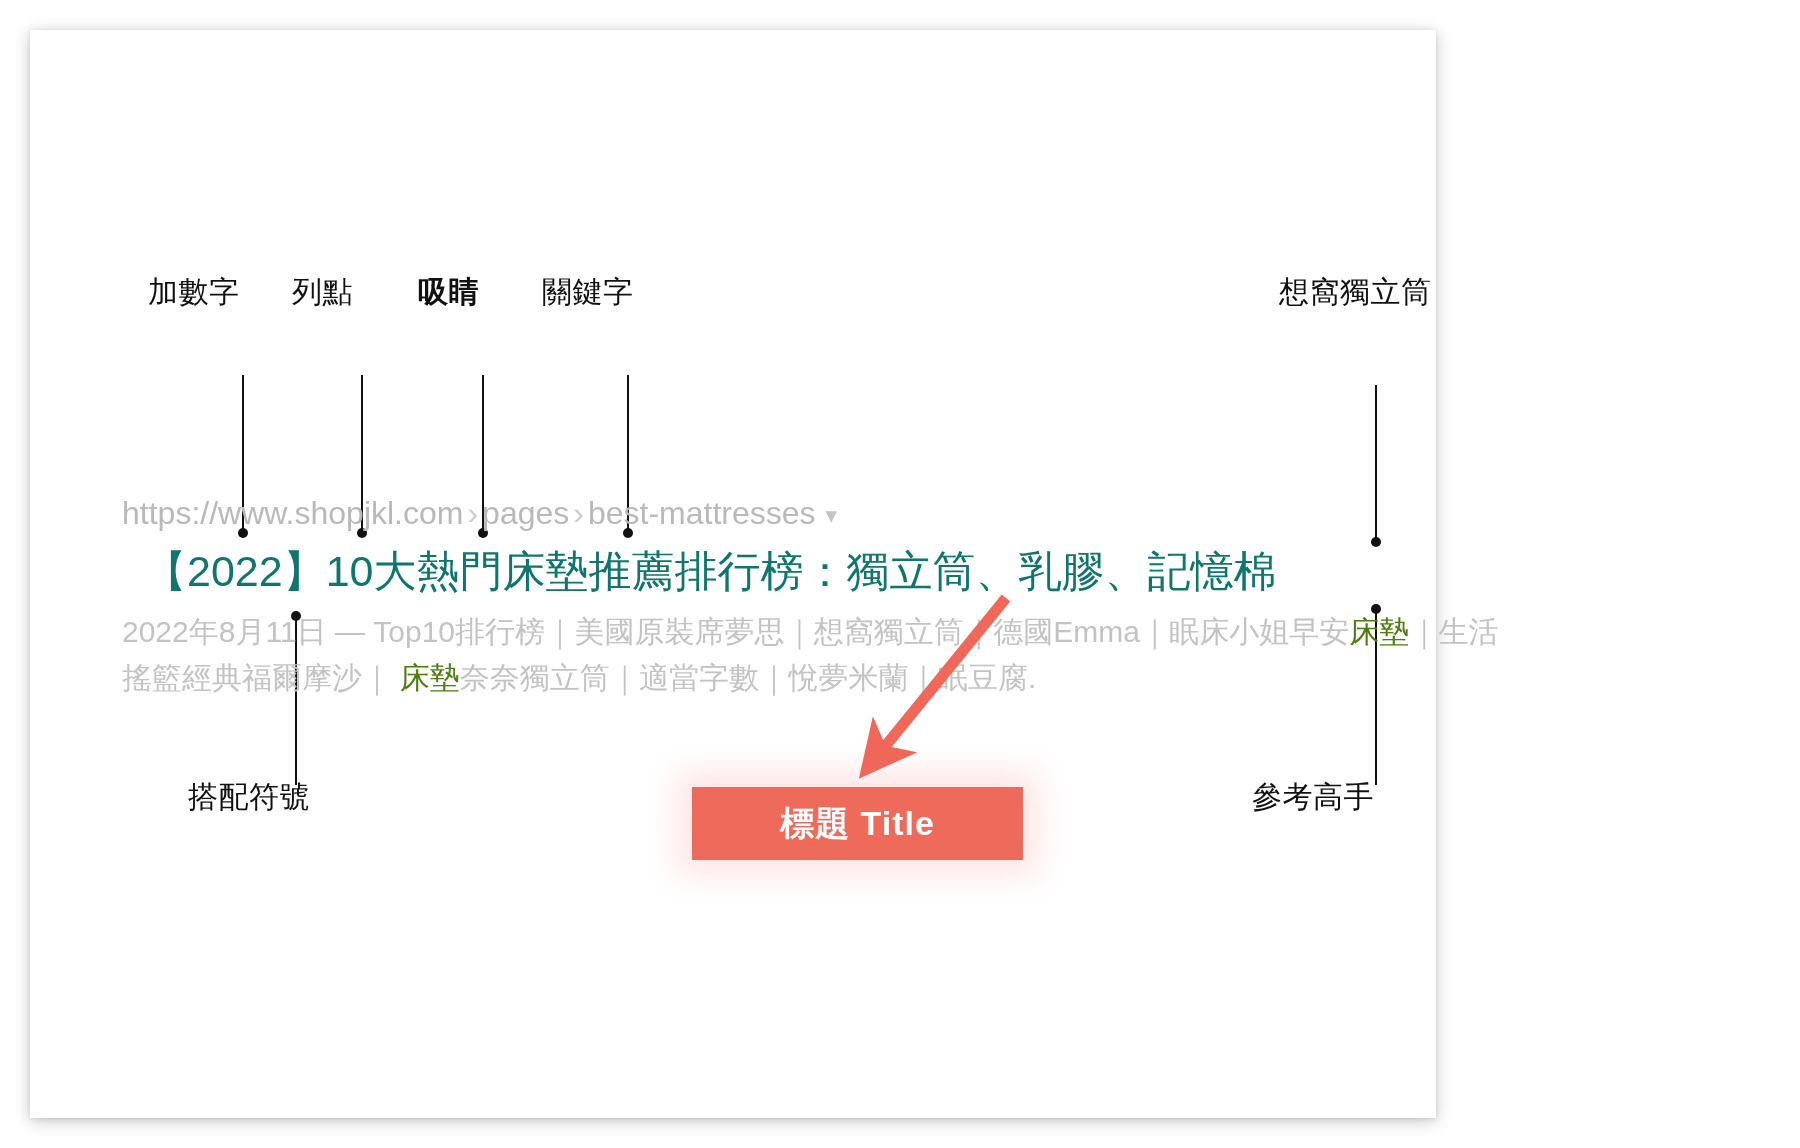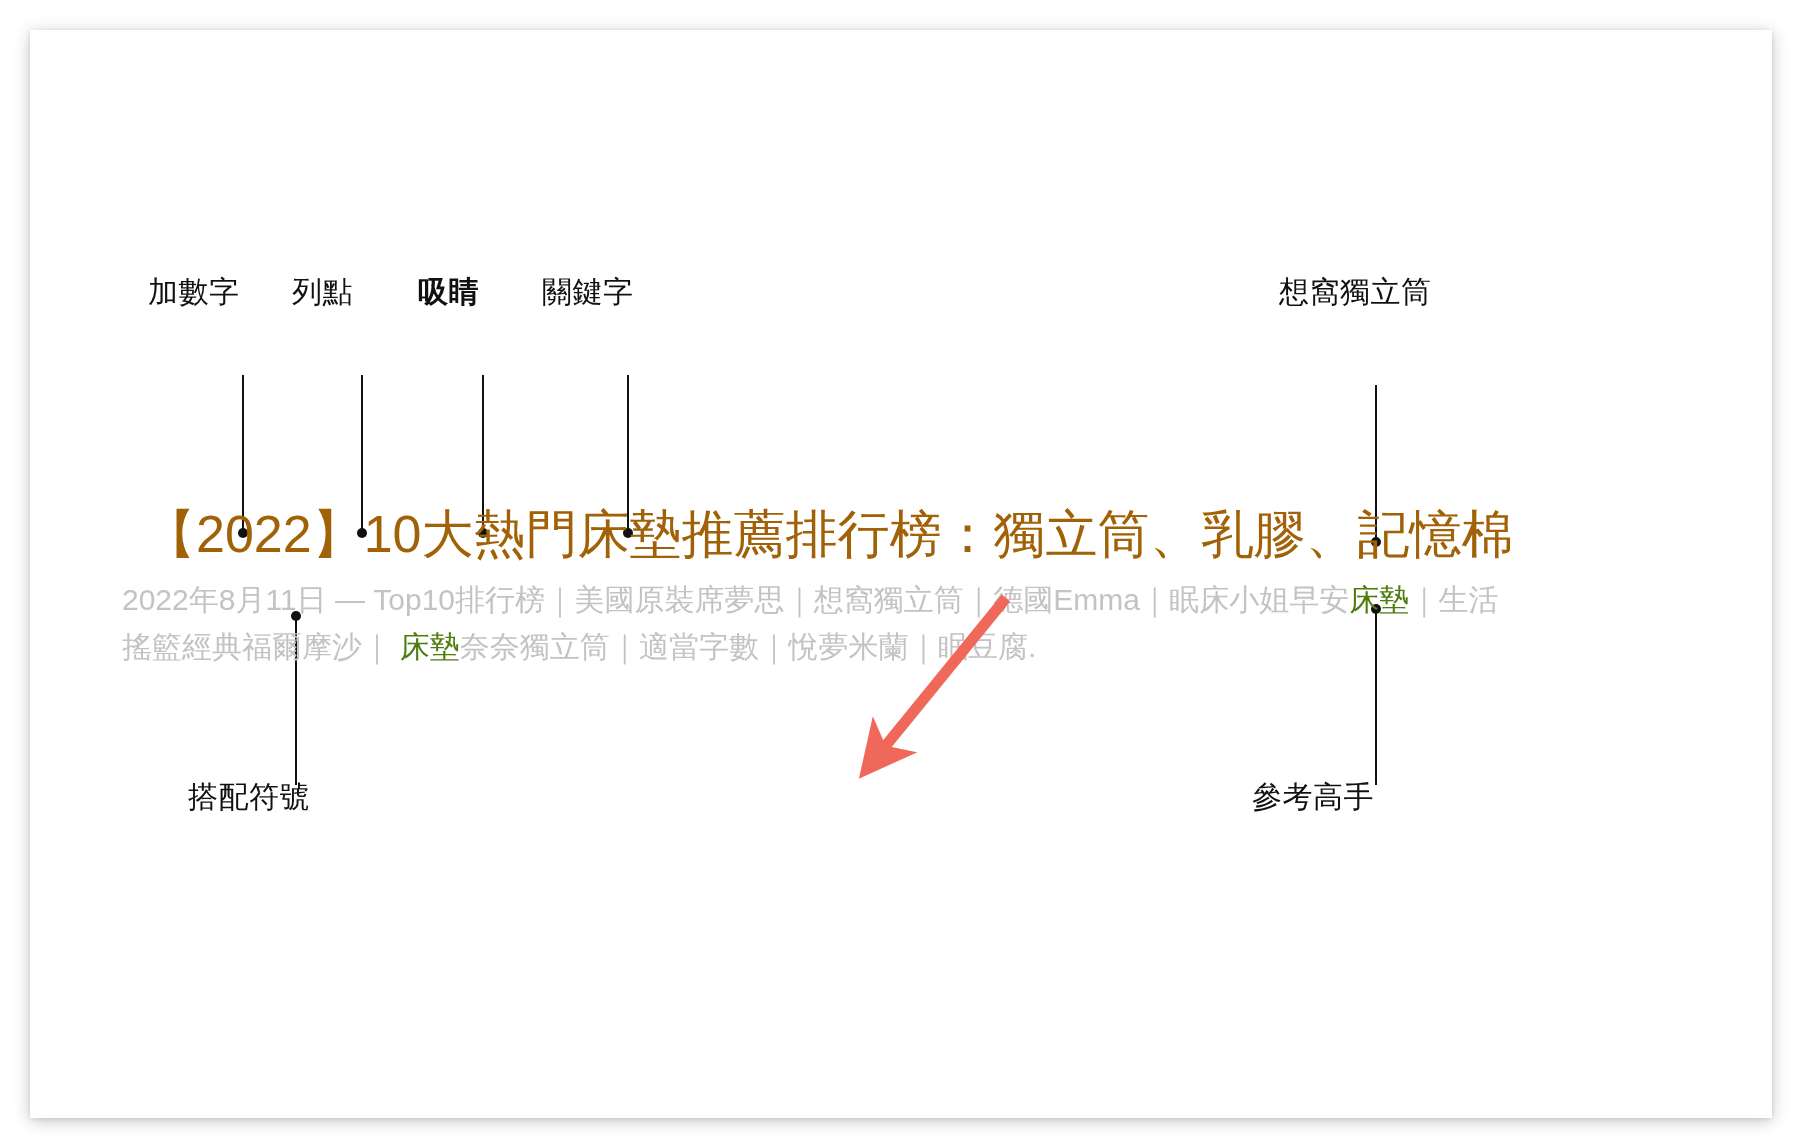--- a/index.html
+++ b/index.html
@@ -17,21 +17,21 @@
     width: 1800px;
     height: 1148px;
     background: #ffffff;
   }
 
   
   .card {
     position: absolute;
     left: 30px;
     top: 30px;
-    width: 1742px;
+    width: 1406px;
     height: 1088px;
     background: #ffffff;
     box-shadow: 0 3px 16px rgba(0,0,0,0.22), 0 1px 4px rgba(0,0,0,0.10);
   }
 
   
   .anno {
     position: absolute;
     font-size: 30px;
     line-height: 1.1;
@@ -72,23 +72,23 @@
   .serp-url .sep { color: #cdcdcd; padding: 0 4px; }
   .serp-url .caret {
     color: #c4c4c4;
     font-size: 23px;
     padding-left: 10px;
     vertical-align: middle;
   }
   .serp-title {
     margin-top: 10px;
     margin-left: 22px;
-    font-size: 52px;
+    font-size: 43px;
     line-height: 1.25;
-    color: #a16207;
+    color: #0f766e;
     white-space: nowrap;
     font-weight: 400;
     font-family: "Liberation Sans", "DejaVu Sans", sans-serif;
   }
   .serp-snippet {
     margin-top: 10px;
     font-size: 30px;
     line-height: 1.55;
     color: #c3c3c3;
     font-family: "Liberation Sans", "DejaVu Sans", sans-serif;
@@ -164,34 +164,38 @@
     <div class="dot" style="left:1341px; top:507px;"></div>
 
     <div class="dot" style="left:261px; top:581px;"></div>
     <div class="conn" style="left:265px; top:585px; height:170px;"></div>
 
     <div class="dot" style="left:1341px; top:574px;"></div>
     <div class="conn" style="left:1345px; top:578px; height:177px;"></div>
 
     <div class="serp">
 
+      <div class="serp-url">
+        <span>https://www.shopjkl.com</span><span class="sep">›</span><span>pages</span><span class="sep">›</span><span>best-mattresses</span><span class="caret">▾</span>
+      </div>
 
       <a class="serp-title" href="#" style="display:block; text-decoration:none;">【2022】10大熱門床墊推薦排行榜：獨立筒、乳膠、記憶棉</a>
 
       <div class="serp-snippet">
         <span>2022年8月11日</span>
         <span>—</span>
         <span>Top10排行榜｜美國原裝席夢思｜想窩獨立筒｜德國Emma｜眠床小姐早安</span><span class="hl">床墊</span><span>｜生活搖籃經典福爾摩沙｜ </span><span class="hl">床墊</span><span>奈奈獨立筒｜適當字數｜悅夢米蘭｜眠豆腐.</span>
       </div>
     </div>
 
     <svg class="arrow-svg" viewBox="0 0 230 230" xmlns="http://www.w3.org/2000/svg">
       <defs>
         <marker id="ah" markerWidth="5.2" markerHeight="5.2" refX="3.6" refY="2.6" orient="auto">
           <path d="M0,0 L5.2,2.6 L0,5.2 L1.35,2.6 Z" fill="#f0685a"></path>
         </marker>
       </defs>
       <line x1="186" y1="23" x2="50" y2="190" stroke="#f0685a" stroke-width="11" stroke-linecap="butt" marker-end="url(#ah)"></line>
     </svg>
 
+    <button class="cta">標題 Title</button>
 
   </div>
 </div>
 
 </body></html>

